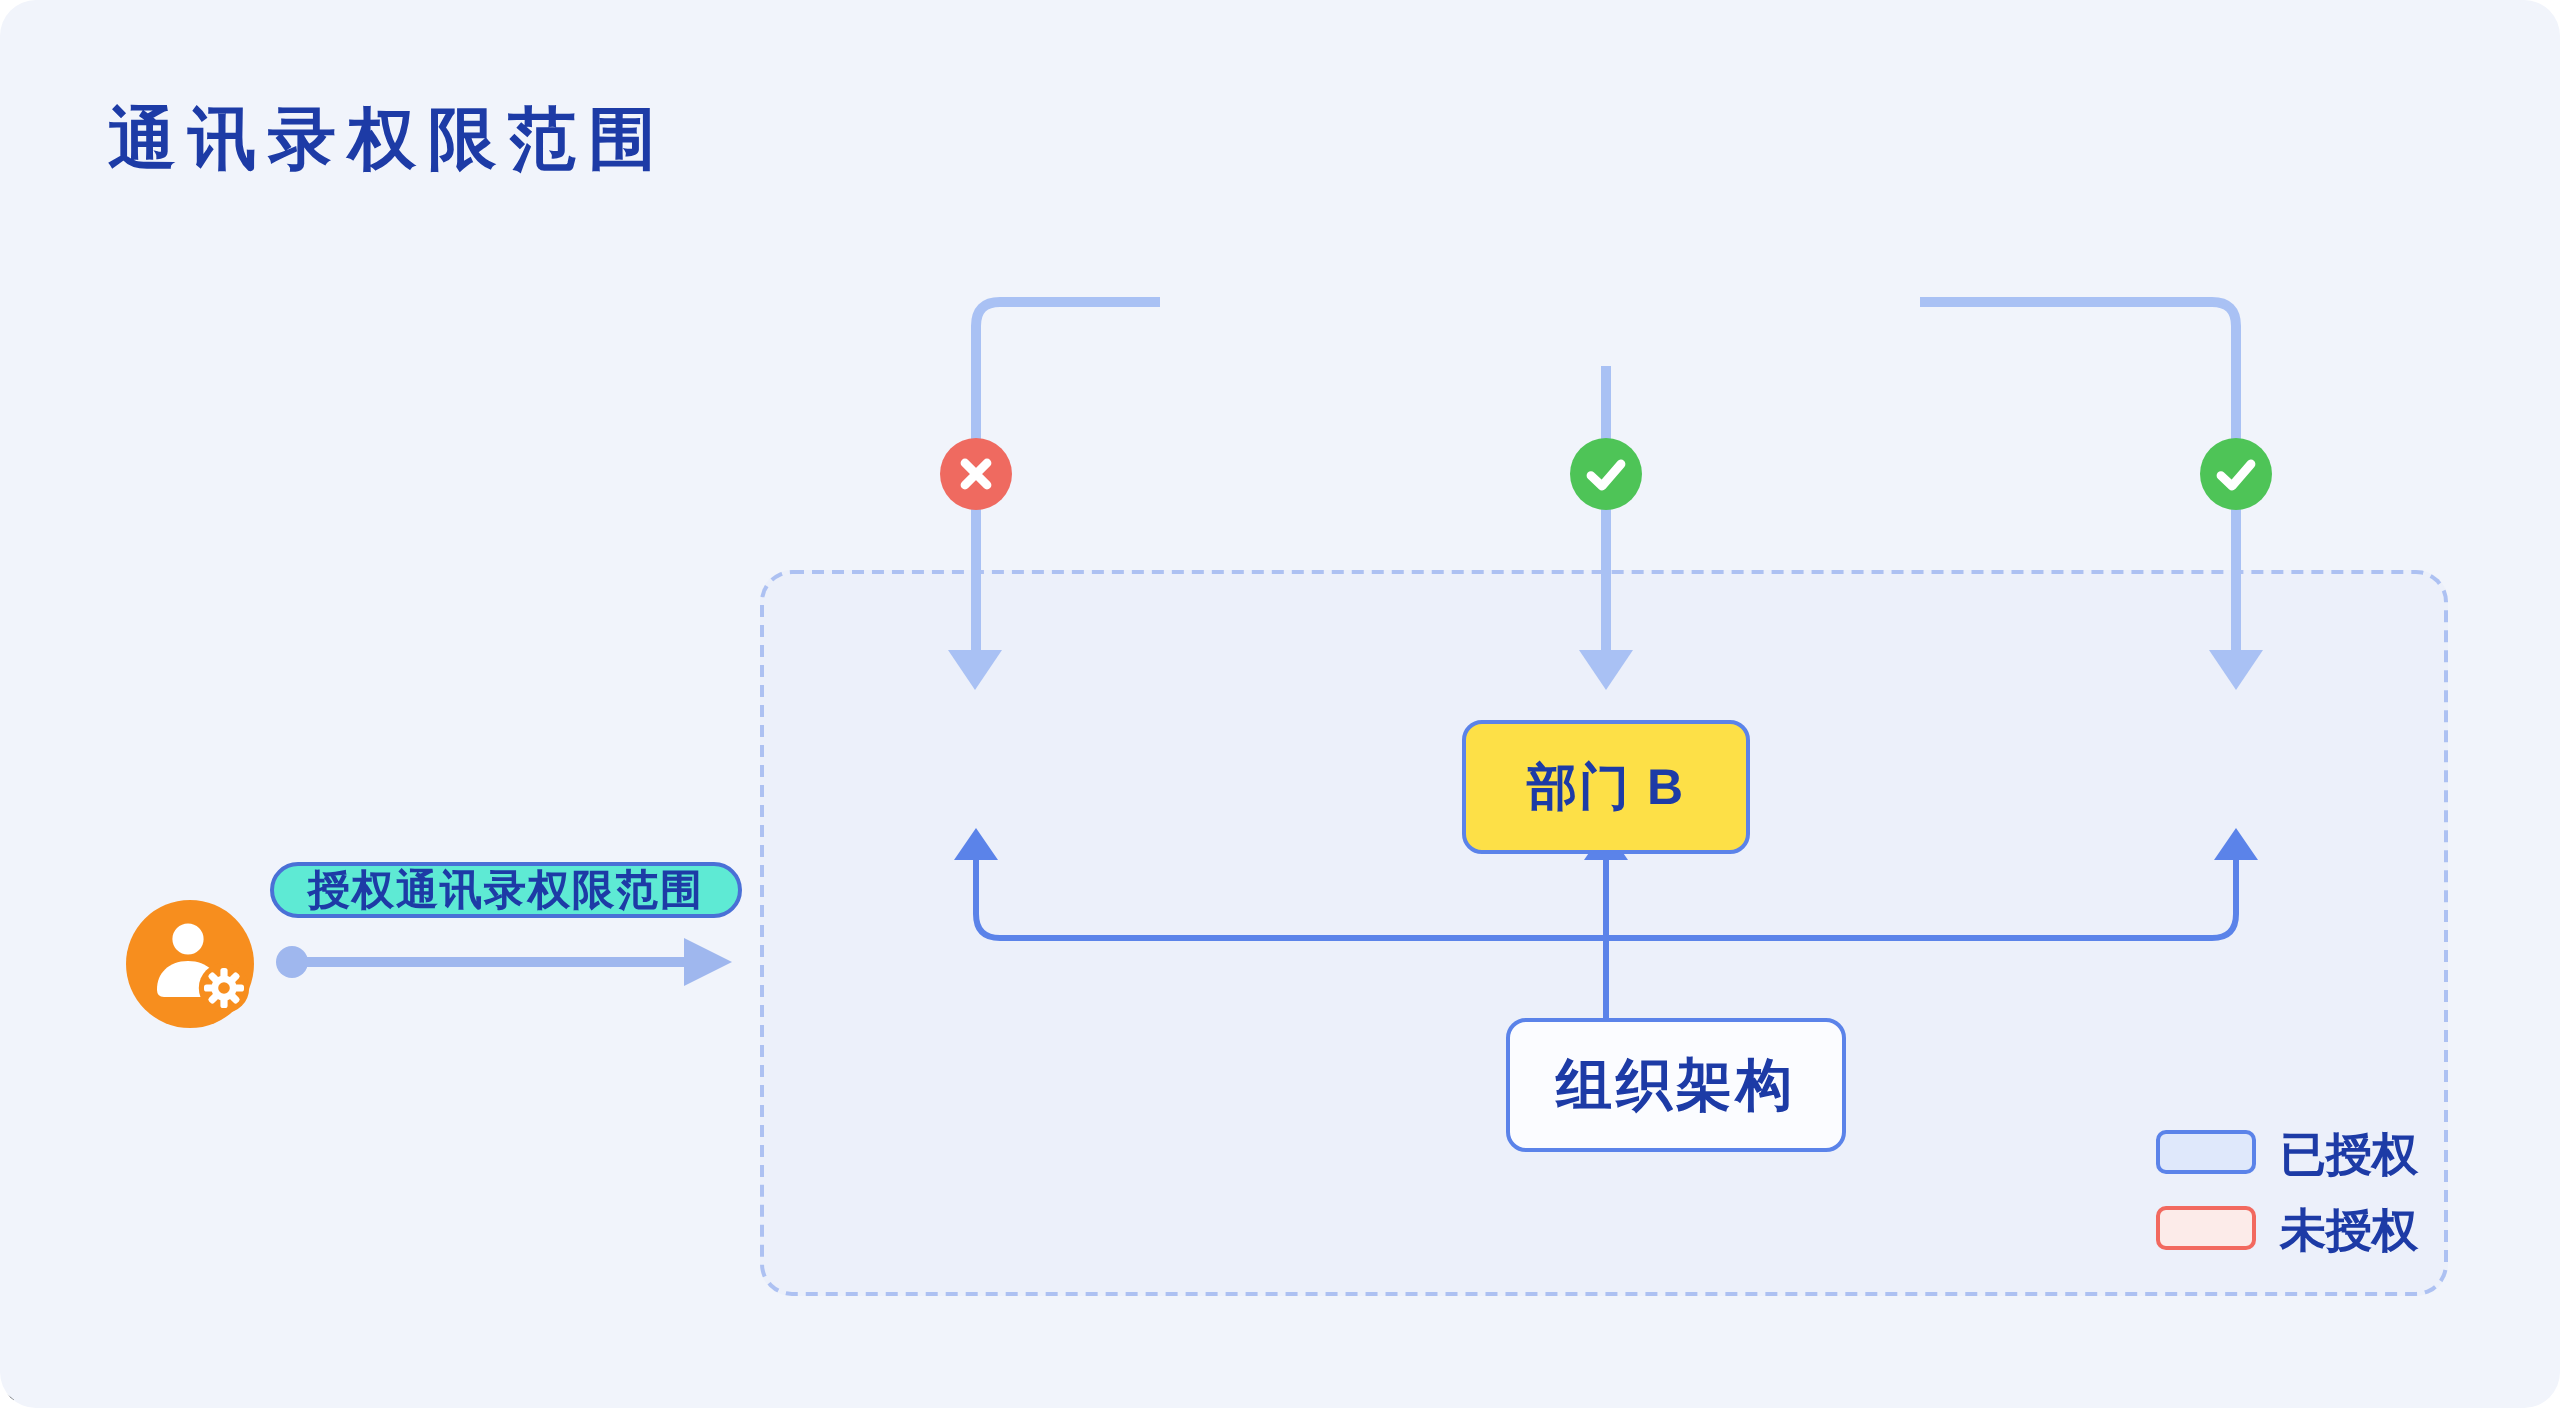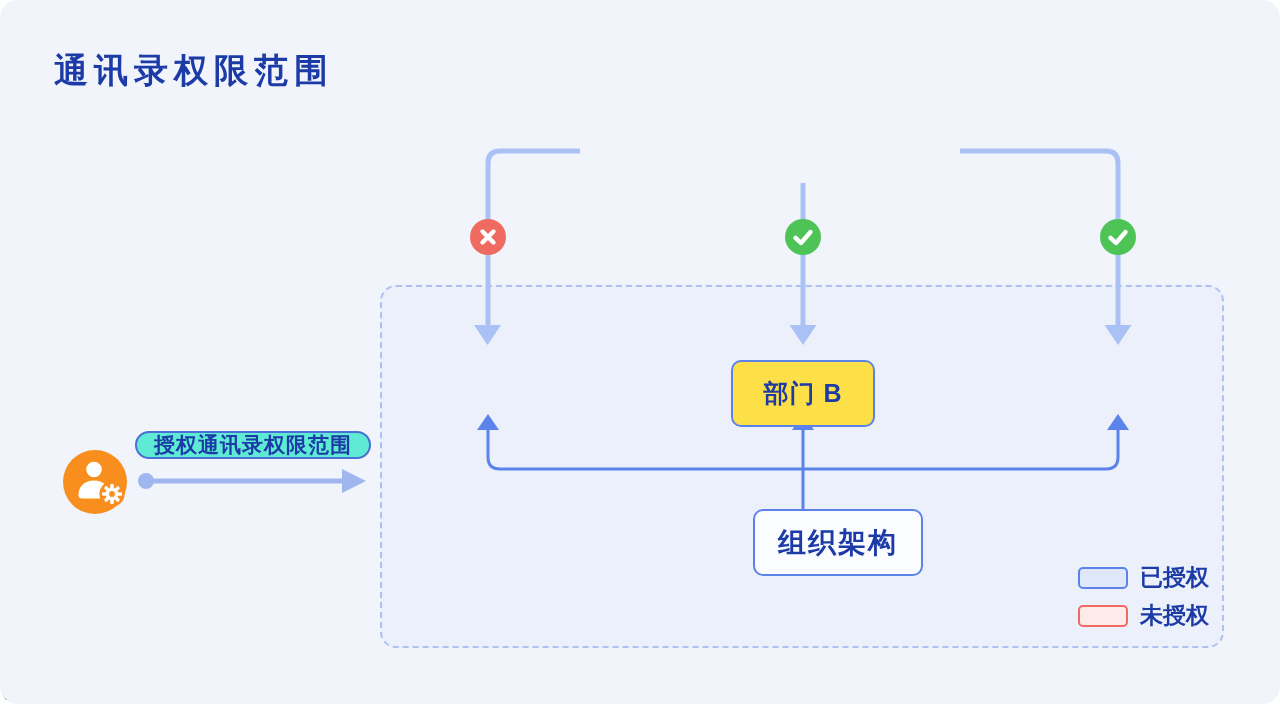--- a/index.html
+++ b/index.html
@@ -46,21 +46,21 @@
     left:35px;top:516px;width:120px;text-align:center;
     font-size:25px;font-weight:700;color:#1d3ba6;z-index:3;
   }
   .action-pill{
     left:135px;top:431px;width:236px;height:28px;box-sizing:border-box;
     border:2px solid #4a70d6;border-radius:16px;background:#5eead4;
     display:flex;align-items:center;justify-content:center;
     font-size:21px;font-weight:700;letter-spacing:1px;color:#1d3ba6;z-index:3;
   }
   .legend{left:1078px;top:565px;display:flex;flex-direction:column;gap:14px;z-index:3;}
-  .legend-row{display:flex;align-items:flex-end;gap:12px;height:24px;}
+  .legend-row{display:flex;align-items:flex-start;gap:12px;height:24px;}
   .swatch{width:50px;height:22px;box-sizing:border-box;border-radius:5px;border:2px solid #5b83e9;background:#dfe8fb;}
   .swatch.red{border-color:#f2695f;background:#fcebe9;}
   .legend-label{font-size:23px;font-weight:700;color:#1d3ba6;line-height:24px;}
   .cursor{left:0;top:692px;z-index:6;}
 </style>
 </head>
 <body>
 
 <div class="stage">
 

